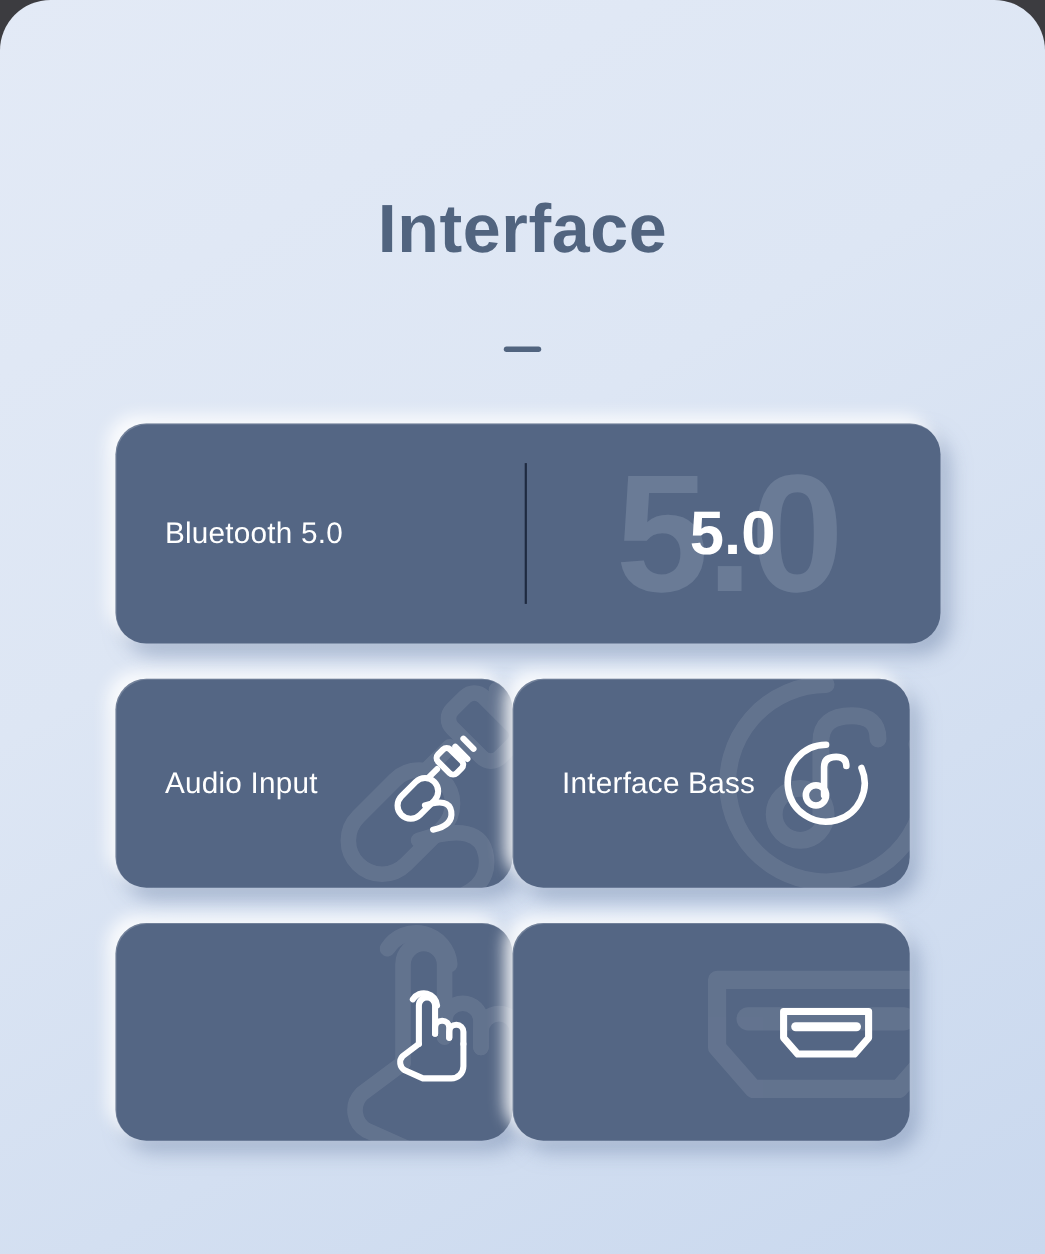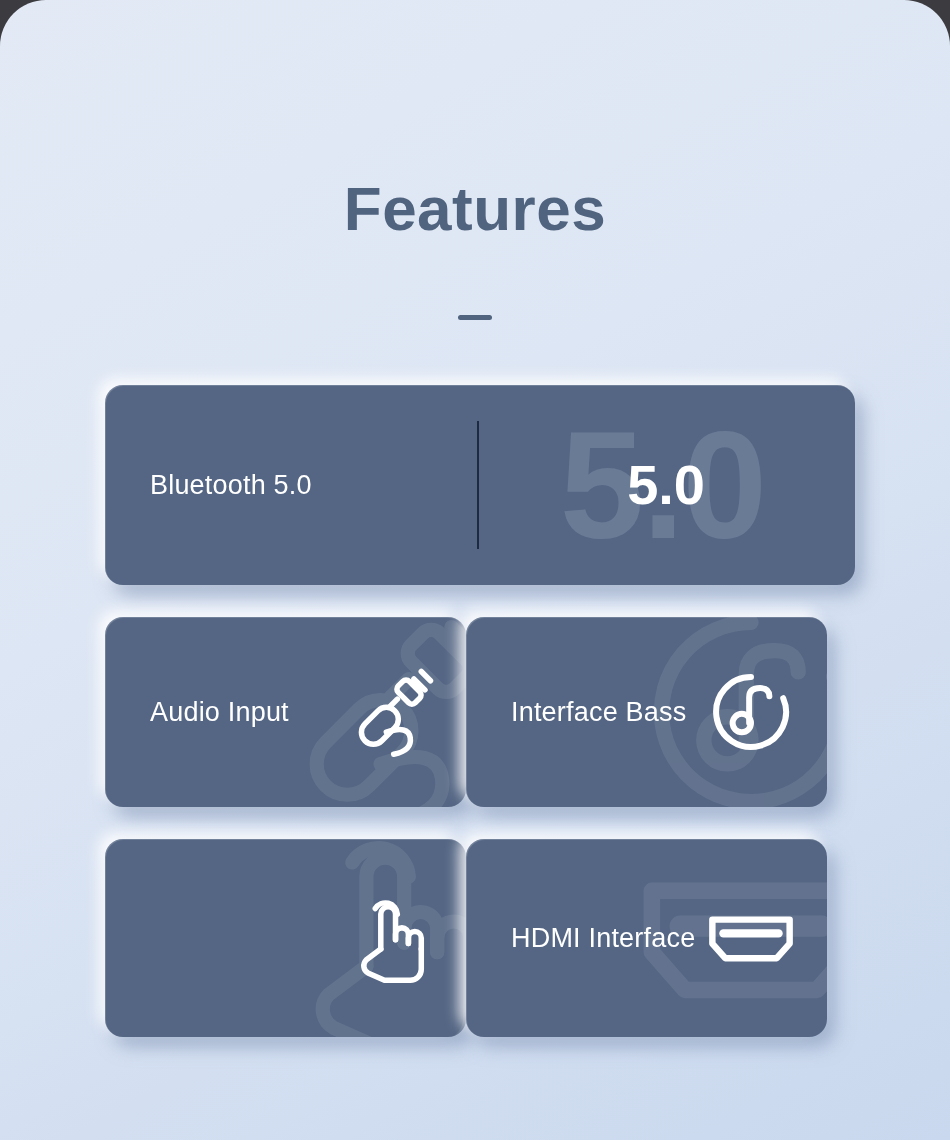--- a/index.html
+++ b/index.html
@@ -44,21 +44,21 @@
   .cards {
     position: absolute;
     left: 105px;
     top: 385px;
     width: 750px;
   }
 
   .card {
     position: relative;
     background: #546684;
-    border-radius: 18px;
+    border-radius: 28px;
     overflow: hidden;
     box-shadow:
       -7px -7px 14px rgba(255,255,255,0.85),
       8px 10px 18px rgba(120,140,175,0.55),
       inset 1px 1px 0 rgba(255,255,255,0.18);
   }
 
   .card-wide { width: 750px; height: 200px; margin-bottom: 32px; }
 
   .row { display: flex; margin-bottom: 32px; }
@@ -138,21 +138,21 @@
     pointer-events: none;
   }
   .icon-main svg, .icon-watermark svg { width: 100%; height: 100%; display: block; }
 </style>
 </head>
 <body>
 
 <div id="page">
 
   <div class="header">
-    <div class="page-title">Features</div>
+    <div class="page-title">Interface</div>
     <div class="title-divider"></div>
   </div>
 
   <div class="cards">
 
     <div class="card card-wide">
       <div class="card-label">Bluetooth 5.0</div>
       <div class="bt-divider"></div>
       <div class="watermark-num">5.0</div>
       <div class="value-num">5.0</div>
@@ -233,21 +233,20 @@
               <path d="M40 62 L40 24 A8 8 0 0 1 56 24 L56 52"></path>
               <path d="M56 52 L56 46 A7 7 0 0 1 70 46 L70 56"></path>
               <path d="M70 56 L70 50 A7 7 0 0 1 84 50 L84 62"></path>
               <path d="M40 62 L24 74 A9 9 0 0 0 26 88 L44 96 L72 96 A12 12 0 0 0 84 84 L84 62"></path>
             </g>
           </svg>
         </div>
       </div>
 
       <div class="card card-small">
-        <div class="card-label">HDMI Interface</div>
         <div class="icon-watermark">
           <svg viewBox="0 0 100 100">
             <g fill="none" stroke="#ffffff" stroke-width="7" stroke-linejoin="round" stroke-linecap="round">
               <path d="M8 30 L92 30 L92 56 L78 72 L22 72 L8 56 Z"></path>
               <path d="M20 45 L80 45" stroke-width="9"></path>
             </g>
           </svg>
         </div>
         <div class="icon-main">
           <svg viewBox="0 0 100 100">

